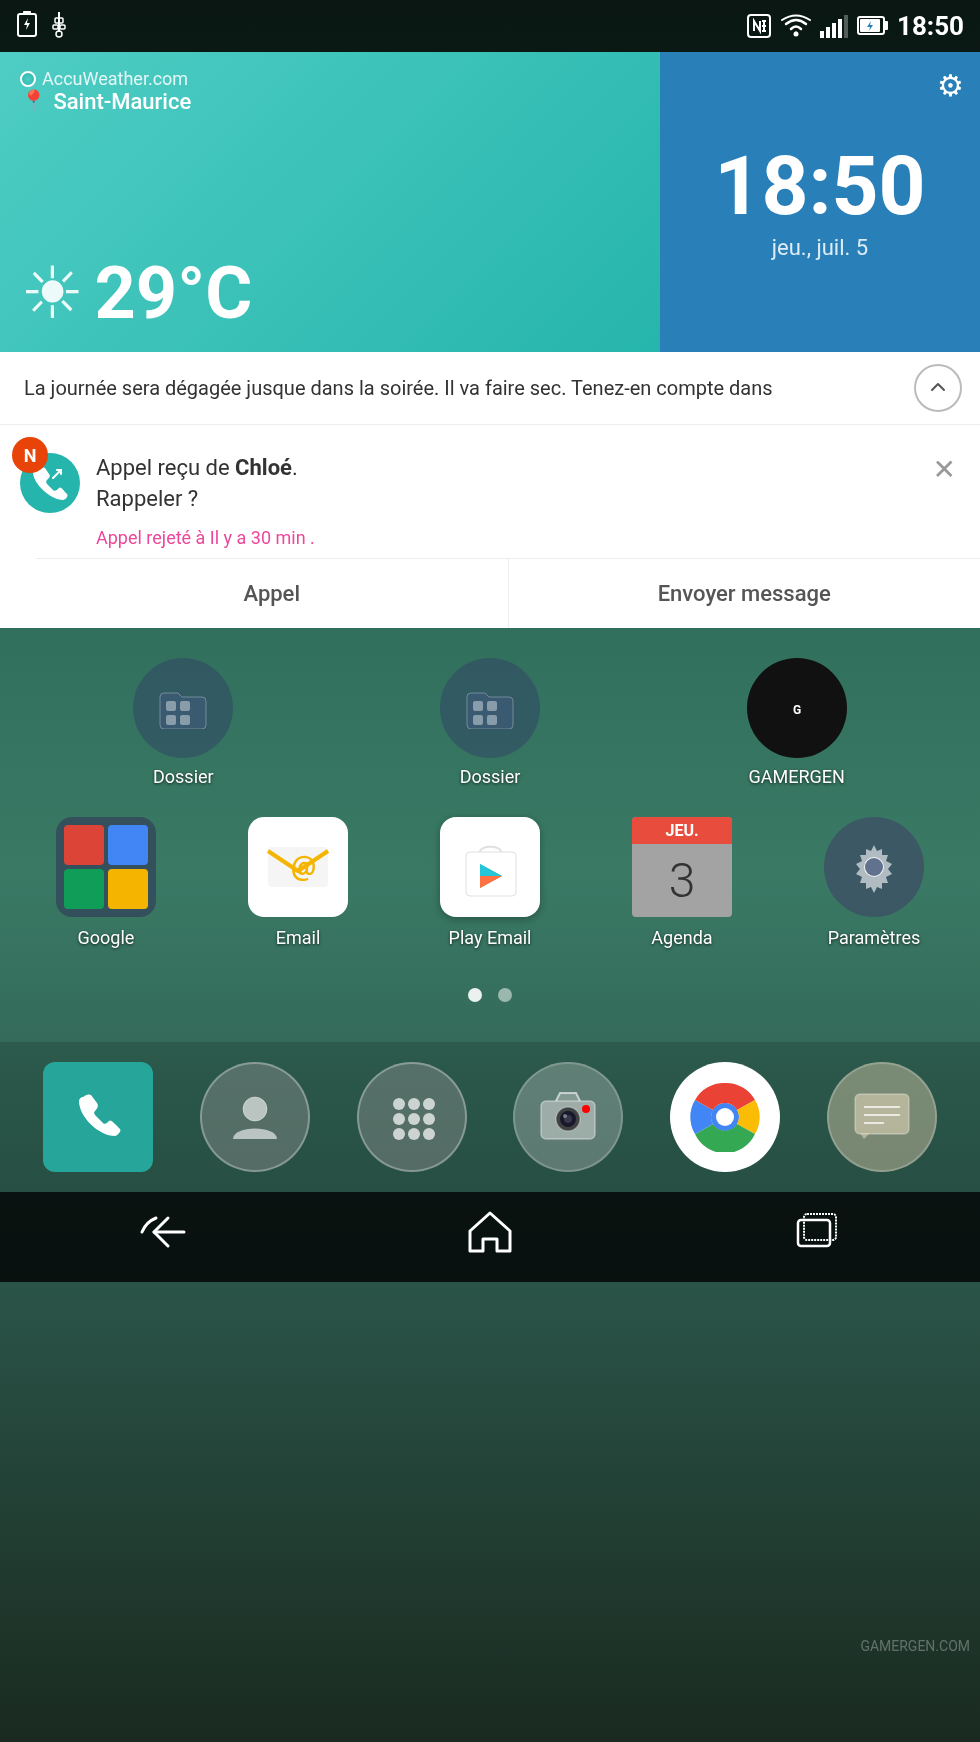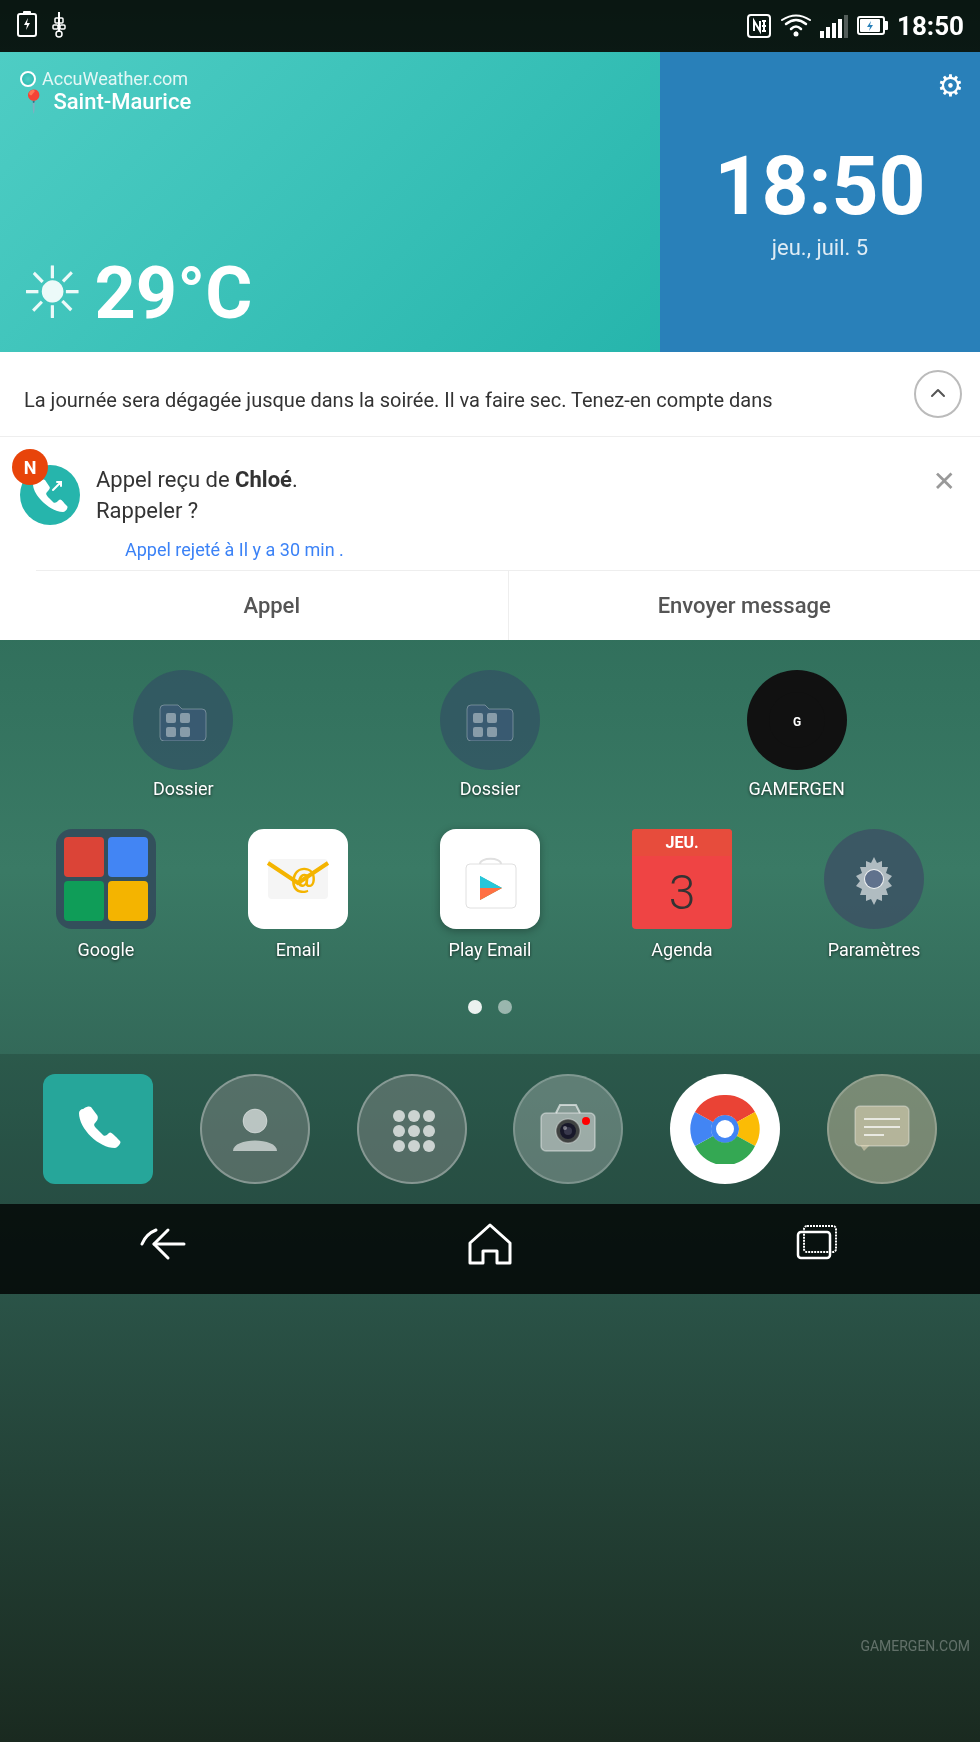--- a/index.html
+++ b/index.html
@@ -141,21 +141,21 @@
       right: 16px;
       color: white;
       font-size: 30px;
     }
 
     
     .weather-message {
       position: relative;
       z-index: 10;
       background: white;
-      padding: 34px 70px 22px 24px;
+      padding: 22px 70px 22px 24px;
       border-bottom: 1px solid #eee;
     }
     .weather-message-text {
       font-size: 20px;
       color: #333;
       line-height: 1.4;
     }
     .weather-collapse {
       position: absolute;
       right: 18px;
@@ -217,23 +217,22 @@
     .notification-title {
       font-size: 22px;
       color: #333;
       line-height: 1.4;
     }
     .notification-title strong {
       font-weight: bold;
     }
     .notification-subtitle {
       font-size: 18px;
-      color: #3b82f6;
+      color: #ec4899;
       margin-top: 12px;
-      margin-left: 29px;
     }
     .notification-close {
       color: #999;
       font-size: 28px;
       cursor: pointer;
       padding: 0 4px;
     }
     .notification-actions {
       display: flex;
       border-top: 1px solid #eee;
@@ -339,21 +338,21 @@
       border-radius: 16px;
       display: flex;
       align-items: center;
       justify-content: center;
     }
 
     
     .calendar-icon-bg {
       width: 100px;
       height: 100px;
-      background: #ef4444;
+      background: #a3a3a3;
       border-radius: 4px;
       display: flex;
       flex-direction: column;
       overflow: hidden;
     }
     .calendar-header {
       background: #e74c3c;
       color: white;
       text-align: center;
       font-size: 16px;

